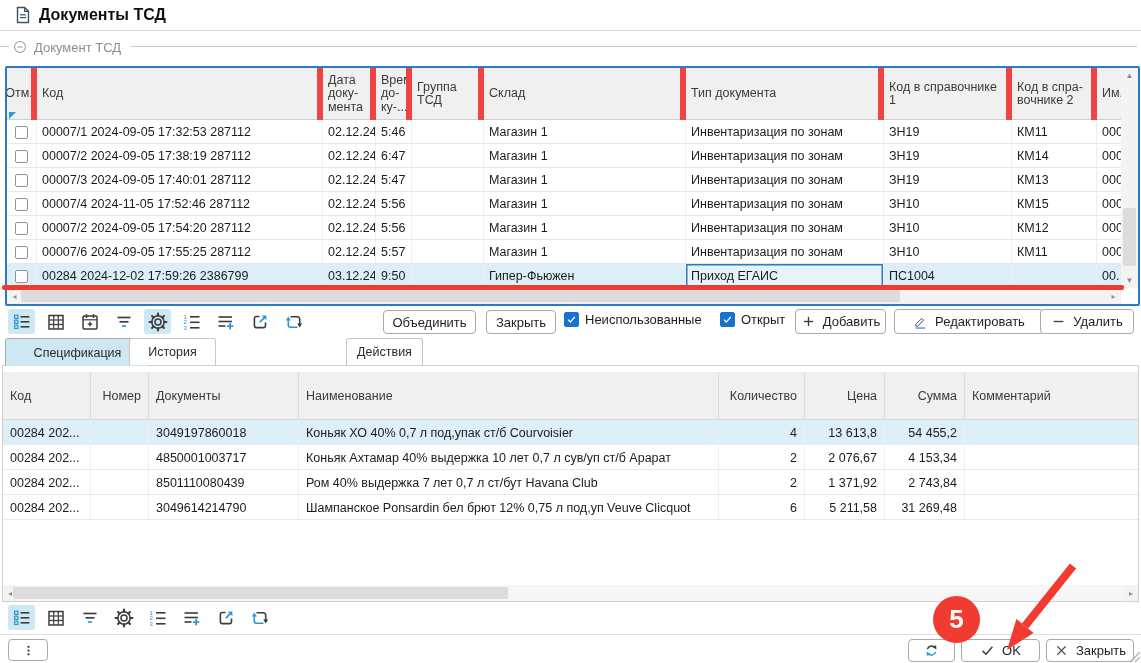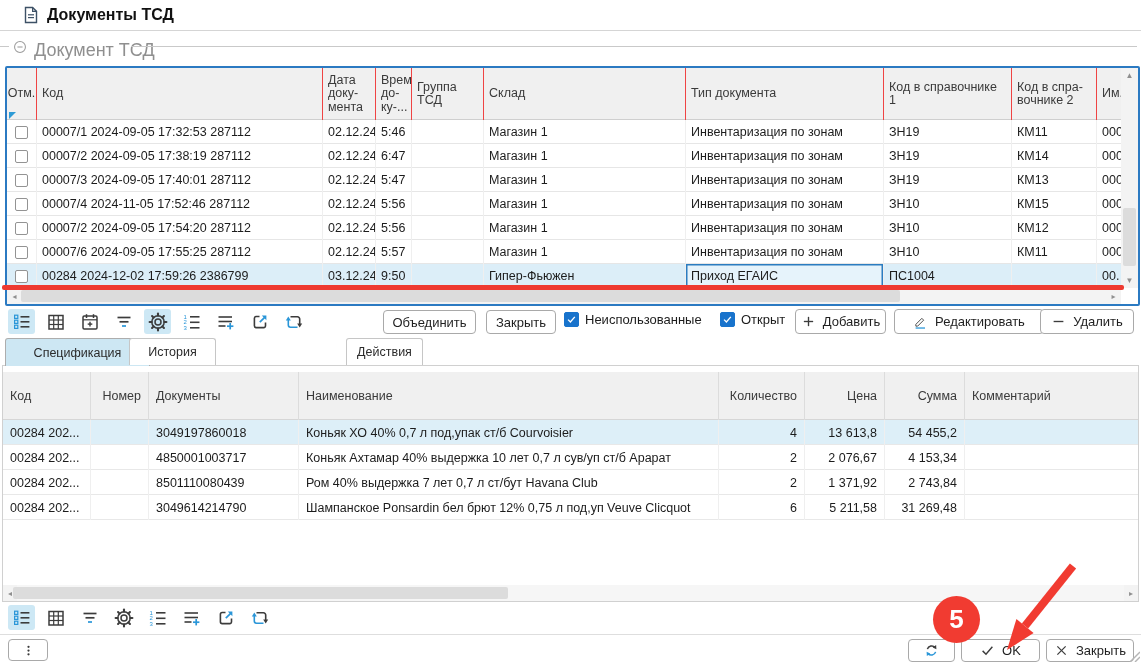--- a/index.html
+++ b/index.html
@@ -2,35 +2,35 @@
 <html><head>
 <meta charset="utf-8">
 <style>
   *{margin:0;padding:0;box-sizing:border-box}
   html,body{width:1141px;height:663px}
   body{font-family:"Liberation Sans",sans-serif;background:#fff;color:#1c1c1c;overflow:hidden}
   #app{position:relative;width:1141px;height:663px;background:#fff}
   .abs{position:absolute}
 
   
-  .titlebar{left:0;top:0;width:1141px;height:31px;border-bottom:1px solid #d5d5d5;display:flex;align-items:center;padding-left:20px;background:#fff}
+  .titlebar{left:0;top:0;width:1141px;height:31px;border-bottom:1px solid #d5d5d5;display:flex;align-items:center;padding-left:12px;background:#fff}
   .titlebar .ticon{width:20px;height:20px;margin-right:7px}
   .titlebar .ttext{font-size:16px;font-weight:bold;color:#111}
 
   
   .grp-dash{left:0;top:46px;width:9px;height:1px;background:#c9c9c9}
   .grp-icon{left:12px;top:39px;width:16px;height:16px}
-  .grp-label{left:34px;top:40px;font-size:18px;color:#8f8f8f}
+  .grp-label{left:34px;top:40px;font-size:13px;color:#8f8f8f}
   .grp-line{left:131px;top:46px;width:1006px;height:1px;background:#c9c9c9}
 
   
   .dtable{left:5px;top:66px;width:1135px;height:240px;border:2px solid #2b7ac2;background:#fff;border-radius:2px}
   .dt-inner{position:absolute;left:0;top:0;width:1131px;height:236px;overflow:hidden}
   .dt-head{position:absolute;left:0;top:0;width:1114px;height:52px;background:#f0f0f0;border-bottom:1px solid #cfcfcf}
-  .hc{position:absolute;top:0;height:52px;display:flex;align-items:center;padding:0 5px;font-size:12.5px;color:#3a3a3a;border-right:1px solid #ef4444;overflow:hidden;white-space:pre-line;line-height:13.5px}
+  .hc{position:absolute;top:0;height:52px;display:flex;align-items:center;padding:0 5px;font-size:12.5px;color:#3a3a3a;border-right:6px solid #ef4444;overflow:hidden;white-space:pre-line;line-height:13.5px}
   .dt-row{position:absolute;left:0;width:1114px;height:24px;background:#fff;border-bottom:1px solid #e6e6e6}
   .dt-row.sel{background:#dceef8}
   .dc{position:absolute;top:0;height:24px;display:flex;align-items:center;padding:0 5px;font-size:12.5px;white-space:nowrap;overflow:hidden;border-right:1px solid #efefef}
   .co0{left:0;width:30px;justify-content:center}
   .co1{left:30px;width:286px}
   .co2{left:316px;width:53px}
   .co3{left:369px;width:36px}
   .co4{left:405px;width:72px}
   .co5{left:477px;width:202px}
   .co6{left:679px;width:198px}

